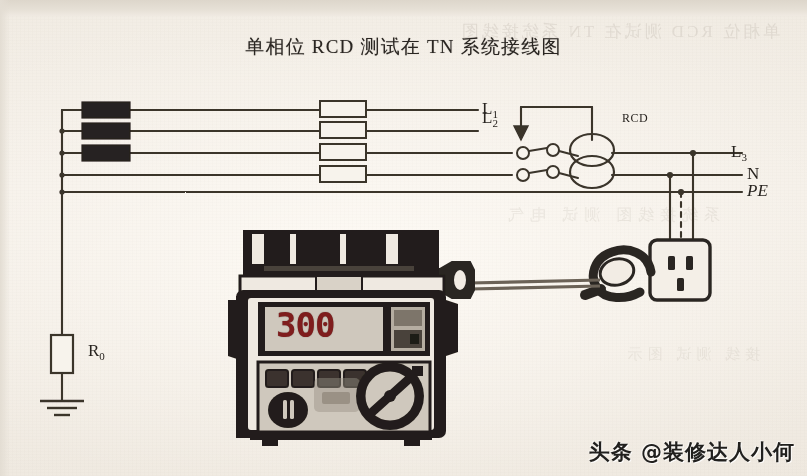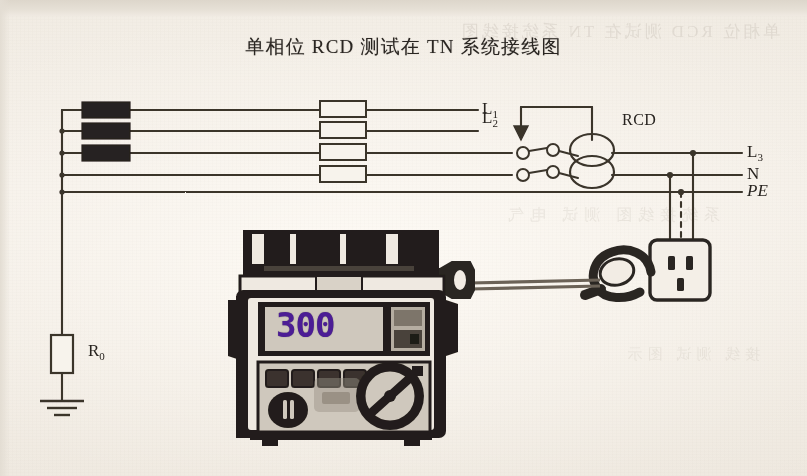--- a/index.html
+++ b/index.html
@@ -72,32 +72,32 @@
 
   
   .wire-label{
     position:absolute;
     font-family:"Liberation Serif", serif;
     font-size:17px;color:#27231f;white-space:nowrap;
   }
   .wire-label sub{font-size:11px;}
   #label-rcd{
     position:absolute;font-family:"Liberation Serif",serif;
-    font-size:16px;letter-spacing:.5px;color:#27231f;
+    font-size:12px;letter-spacing:.5px;color:#27231f;
   }
   #label-r0{
     position:absolute;font-family:"Liberation Serif",serif;
     font-size:17px;color:#27231f;text-align:right;
   }
   #label-r0 sub{font-size:11px;}
   #meter-lcd-value{
     position:absolute;left:276px;top:308px;
     font-family:"DejaVu Sans Mono", monospace;
     font-size:34px;font-weight:bold;letter-spacing:-1px;
-    color:#4c1d95;line-height:1;
+    color:#7f1d1d;line-height:1;
     text-shadow:0 0 1px rgba(20,18,15,.5);
   }
 
   
   #watermark{
     position:absolute;right:12px;bottom:10px;
     font-family:"DejaVu Sans", sans-serif;
     font-size:21px;font-weight:bold;color:#21201e;
     letter-spacing:1px;white-space:nowrap;
     text-shadow:
@@ -329,32 +329,33 @@
   </svg>
 
   <div id="diagram-title">单相位 RCD 测试在 TN 系统接线图</div>
 
   <div class="wire-label" style="left:482px;top:99px;">
     <span>L</span><sub>1</sub>
   </div>
   <div class="wire-label" style="left:482px;top:108px;">
     <span>L</span><sub>2</sub>
   </div>
-  <div class="wire-label" style="left:747px;top:142px;font-family:Liberation Serif, serif;">
+  <div class="wire-label" style="left:731px;top:142px;font-family:Liberation Serif, serif;">
     <span>L</span><sub>3</sub>
   </div>
   <div class="wire-label" style="left:747px;top:164px;">
     <span>N</span><sub></sub>
   </div>
   <div class="wire-label" style="left:747px;top:181px;font-style:italic;">
     <span>PE</span><sub></sub>
   </div>
 
   <div id="label-rcd" style="left:622px;top:111px;">RCD</div>
 
   <div id="label-r0" style="left:88px;top:341px;">
     <span>R</span><sub>0</sub>
   </div>
 
   <div id="meter-lcd-value">300</div>
 
+  <div id="watermark">头条 @装修达人小何</div>
 
 </div>
 
 </body></html>

